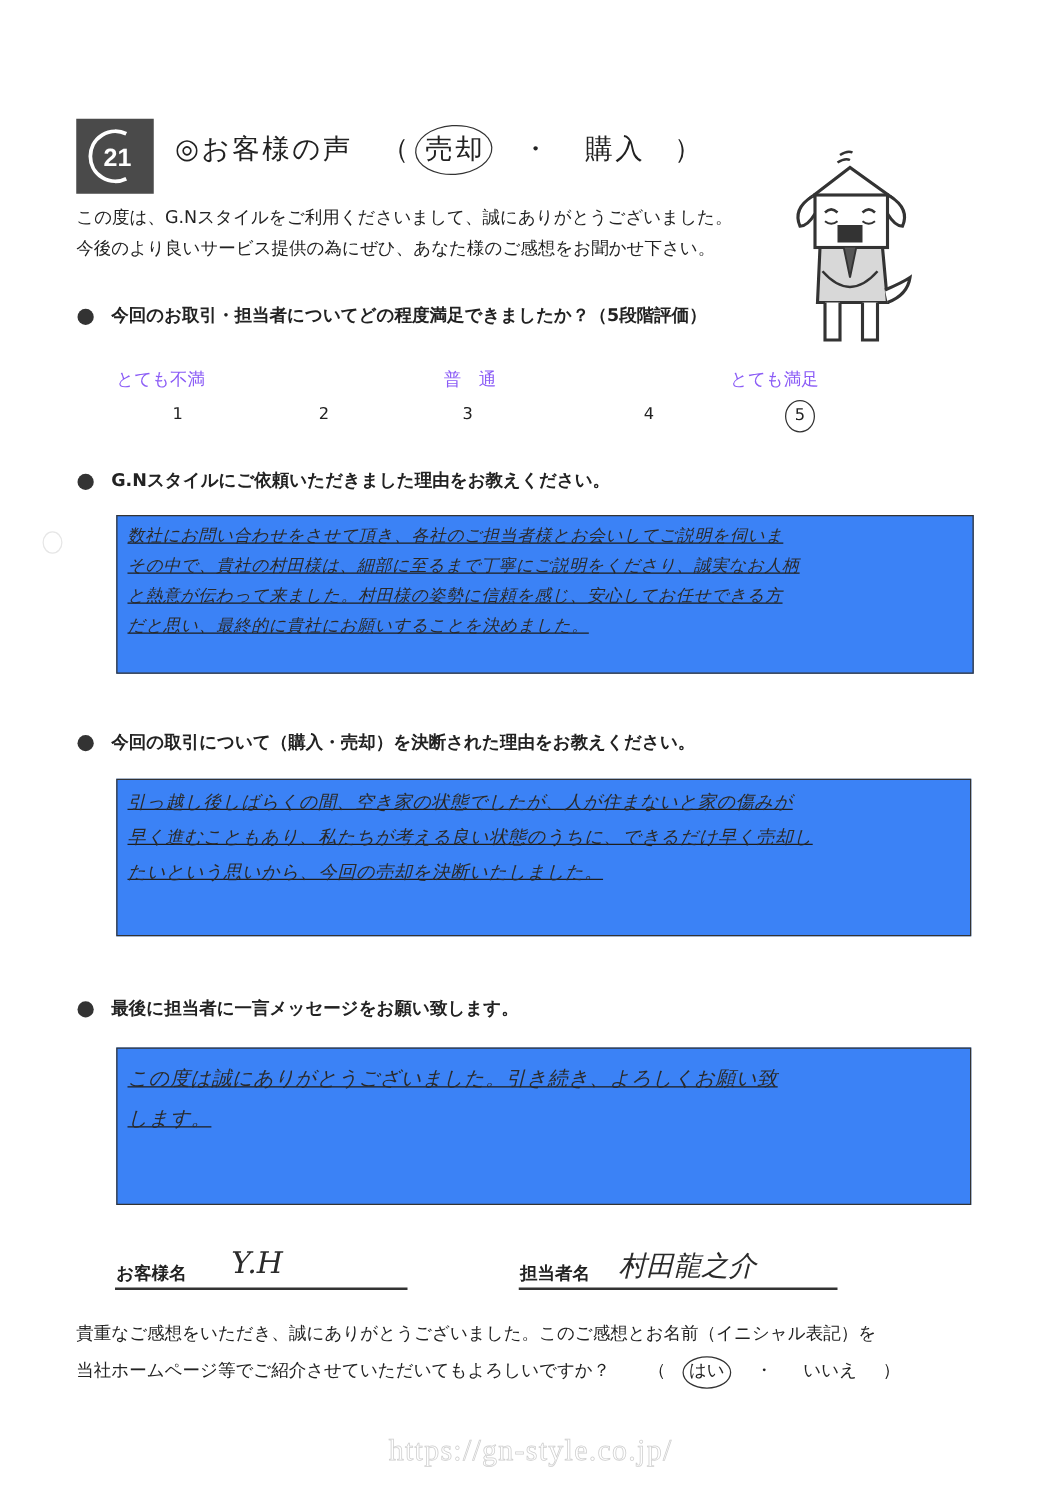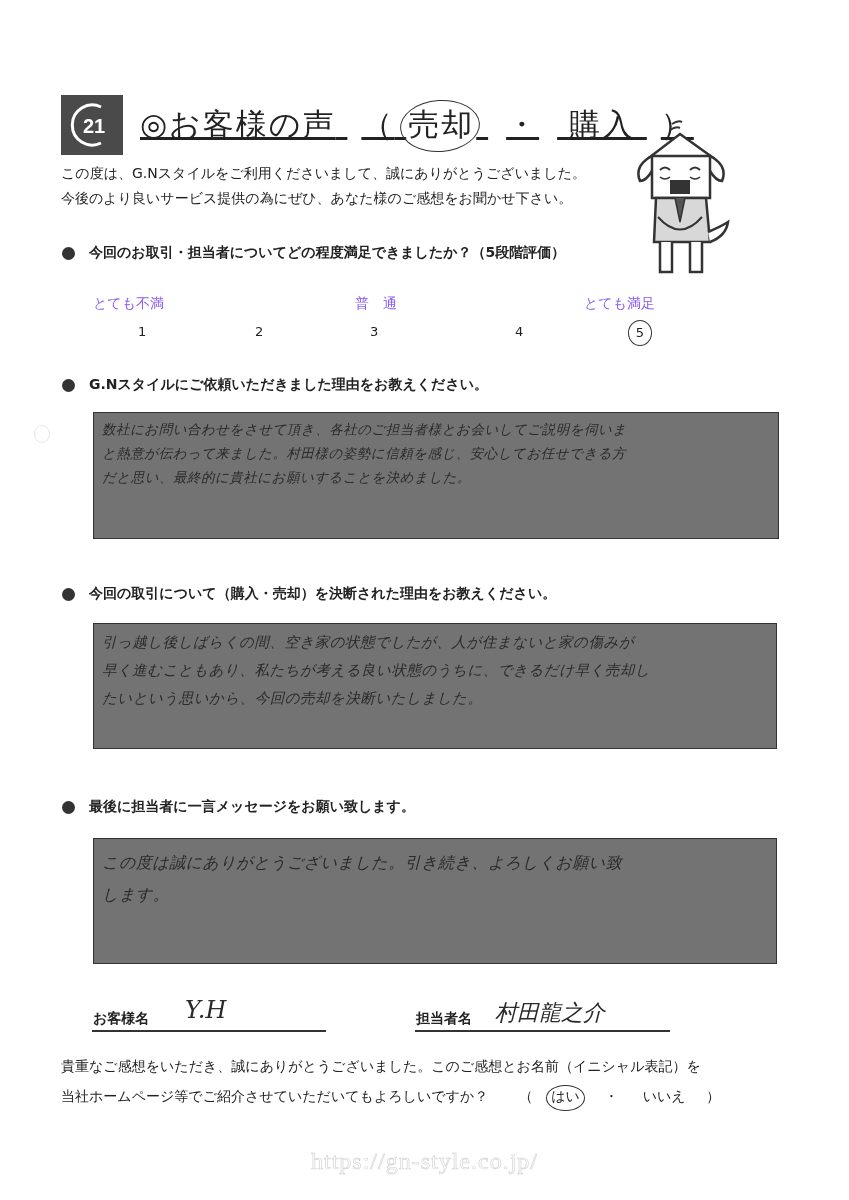--- a/index.html
+++ b/index.html
@@ -1,31 +1,31 @@
 <!DOCTYPE html>
 <html><head>
 <meta charset="utf-8">
 <style>
   html, body { margin: 0; padding: 0; background: #ffffff; }
   body { width: 849px; height: 1200px; position: relative; overflow: hidden;
          font-family: "DejaVu Sans", "Liberation Sans", sans-serif; color: #1e1e1e; }
   .abs { position: absolute; }
   .logo { left: 61px; top: 95px; width: 62px; height: 60px; background: #4a4a4a; }
   .logo svg { display:block; }
-  .title { left: 140px; top: 104px; font-size: 31px; letter-spacing: 2px; white-space: nowrap; color:#222;text-decoration:underline; }
+  .title { left: 140px; top: 104px; font-size: 22px; letter-spacing: 2px; white-space: nowrap; color:#222; }
   .title .sel { position: relative; display:inline-block; padding: 0 2px; }
   .title .sel::after { content:""; position:absolute; left:-6px; top:-4px; right:-4px; bottom:-6px;
         border: 1.6px solid #333; border-radius: 50%; transform: rotate(-4deg); }
   .intro { left: 61px; font-size: 14px; white-space: nowrap; color:#222; }
   .question { left: 62px; font-size: 14px; font-weight: bold; white-space: nowrap; color:#222; display:flex; align-items:center; }
   .bullet { width: 13px; height: 13px; border-radius: 50%; background:#333; display:inline-block; margin-right: 14px; }
   .scale-label { font-size: 14px; white-space: nowrap; color:#8b5cf6; }
   .scale-num { font-size: 13px; color:#222; }
   .scale-num.circled { border:1.4px solid #333; border-radius:50%; width:22px; height:24px; text-align:center; line-height:24px; margin-left:-7px; margin-top:-4px; }
-  .answer-box { border: 1.5px solid #333; background: #737373; }
+  .answer-box { border: 1.5px solid #333; background: #3b82f6; text-decoration: underline; }
   .hand { font-family: "DejaVu Serif", "Liberation Serif", serif; font-style: italic; color: #2a2a2a;
           font-size: 15px; line-height: 24px; padding: 4px 8px; letter-spacing: 0.5px; }
   .sign-label { font-size: 14px; font-weight:bold; color:#222; white-space: nowrap; }
   .sign-line { height: 2px; background:#333; }
   .sign-val { font-family: "DejaVu Serif", serif; font-style: italic; font-size: 24px; color:#2a2a2a; white-space:nowrap; }
   .closing { left: 61px; font-size: 14px; white-space: nowrap; color:#222; }
   .yes { position: relative; display:inline-block;text-align:center; }
   .yes::after { content:""; position:absolute; left:-5px; top:-3px; right:-5px; bottom:-5px; border:1.4px solid #333; border-radius:50%; }
   .url { left: 0; width: 849px; top: 1148px; text-align:center; font-family: Liberation Serif, serif;
          font-size: 24px; color: #ffffff; -webkit-text-stroke: 0.6px #cfcfcf; letter-spacing: 1px; }
@@ -86,20 +86,21 @@
 <div class="abs scale-num" style="left:515px; top:324px;">4</div>
 <div class="abs scale-num circled" style="left:635px; top:324px;">5</div>
 
 <div class="abs question" style="top:376px;justify-content:center;">
   <span class="bullet"></span>
   <span>G.Nスタイルにご依頼いただきました理由をお教えください。</span>
 </div>
 <div class="abs answer-box" style="left:93px; top:412px; width:684px; height:125px;">
   <div class="hand" style="font-size:13.5px;">
     <div>数社にお問い合わせをさせて頂き、各社のご担当者様とお会いしてご説明を伺いま</div>
+    <div>その中で、貴社の村田様は、細部に至るまで丁寧にご説明をくださり、誠実なお人柄</div>
     <div>と熱意が伝わって来ました。村田様の姿勢に信頼を感じ、安心してお任せできる方</div>
     <div>だと思い、最終的に貴社にお願いすることを決めました。</div>
   </div>
 </div>
 
 <div class="abs question" style="top:585px;">
   <span class="bullet"></span>
   <span>今回の取引について（購入・売却）を決断された理由をお教えください。</span>
 </div>
 <div class="abs answer-box" style="left:93px; top:623px; width:682px; height:124px;">

